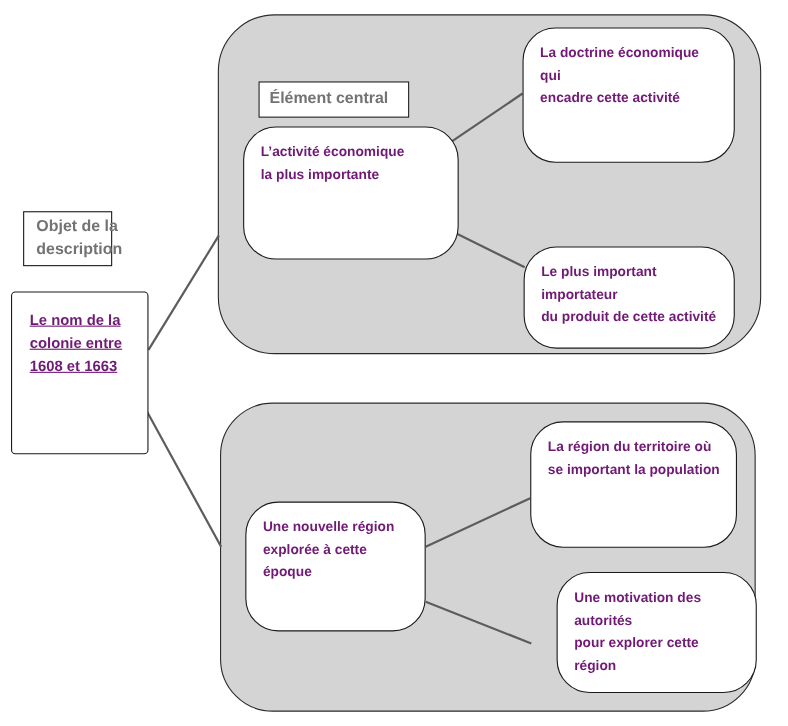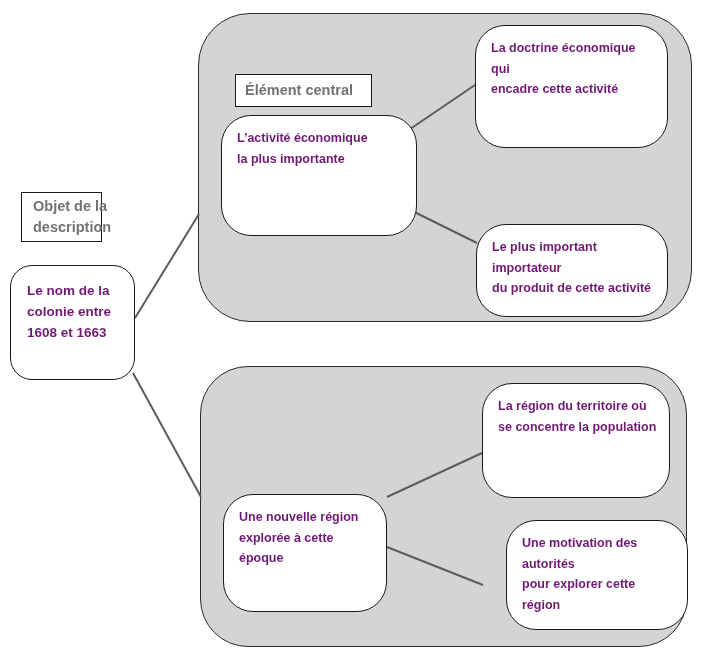--- a/index.html
+++ b/index.html
@@ -79,30 +79,31 @@
     z-index: 3;
     font-weight: bold;
     color: #701a75;
     font-size: 12.5px;
     line-height: 20.5px;
     white-space: pre-line;
     padding: 12px 12px 0 15px;
   }
   .node-colonie {
     left: 10px; top: 265px;
-    width: 125px; height: 115px;
-    border-radius: 22px;
+    width: 125px; height: 148px;
+    border-radius: 4px;
     font-size: 13.5px;
     line-height: 21px;
     padding: 14px 6px 0 16px;
+    text-decoration: underline;
   }
   .node-activity     { left: 221px; top: 115px; width: 196px; height: 121px; }
   .node-doctrine     { left: 475px; top: 25px;  width: 193px; height: 123px; }
   .node-importateur  { left: 476px; top: 184px; width: 192px; height: 93px; margin-top: 40px; }
-  .node-nouvelle     { left: 223px; top: 456px; width: 164px; height: 118px; margin-top: 38px; }
+  .node-nouvelle     { left: 223px; top: 456px; width: 164px; height: 118px; }
   .node-region       { left: 482px; top: 383px; width: 188px; height: 115px; }
   .node-motivation   { left: 506px; top: 520px; width: 182px; height: 110px; }
 </style>
 </head>
 <body>
 
 <div class="canvas">
 
   <div class="group-container group-top"></div>
   <div class="group-container group-bottom"></div>
@@ -131,18 +132,18 @@
   <div class="node node-doctrine">La doctrine économique qui
 encadre cette activité</div>
 
   <div class="node node-importateur">Le plus important importateur
 du produit de cette activité</div>
 
   <div class="node node-nouvelle">Une nouvelle région
 explorée à cette époque</div>
 
   <div class="node node-region">La région du territoire où
-se concentre la population</div>
+se important la population</div>
 
   <div class="node node-motivation">Une motivation des autorités
 pour explorer cette région</div>
 
 </div>
 
 </body></html>

